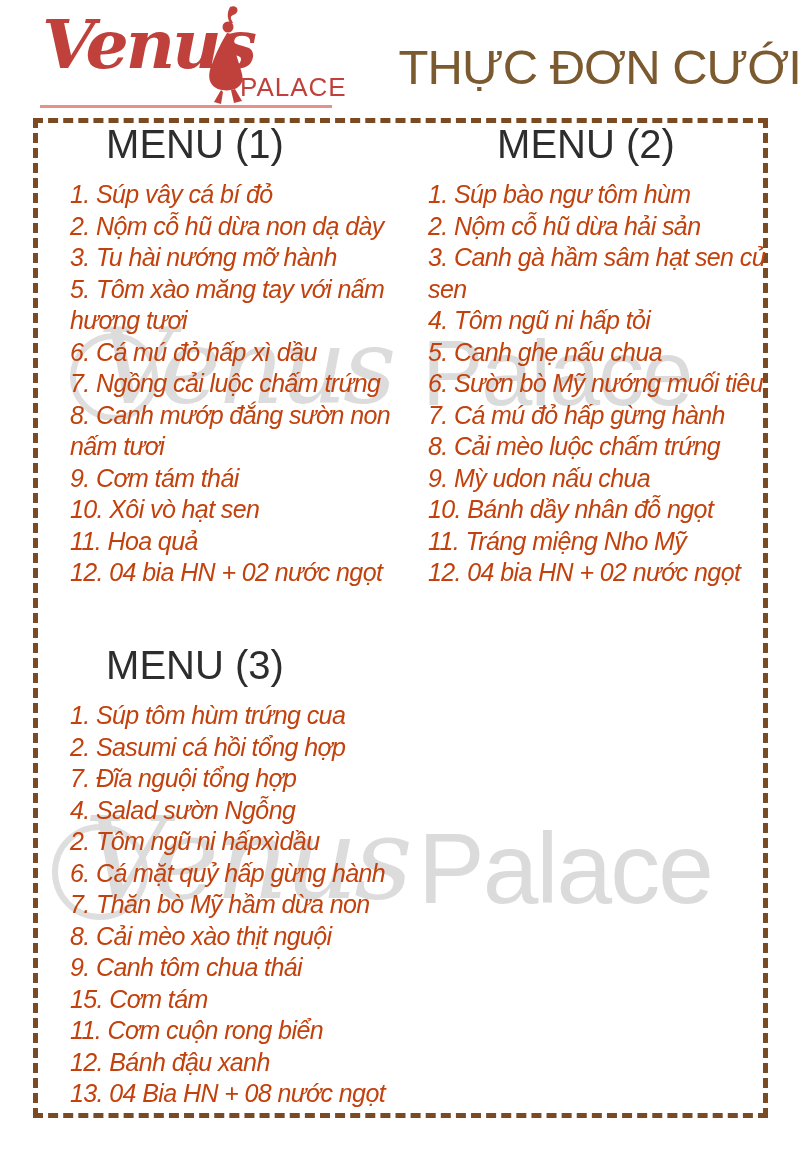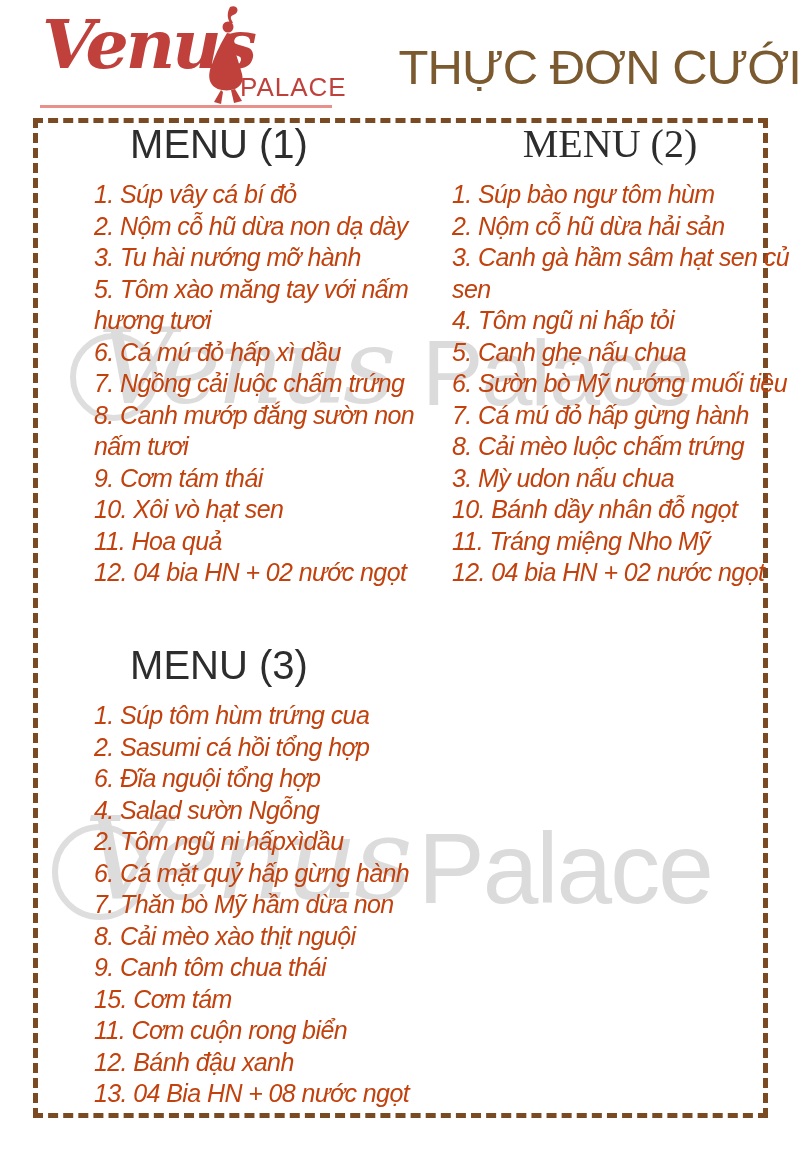--- a/index.html
+++ b/index.html
@@ -53,30 +53,30 @@
   .wm1{left:70px;top:315px;width:640px;height:120px;}
   .wm1 .wm-circle{left:0;top:18px;width:88px;height:88px;}
   .wm1 .wm-script{left:28px;top:0;font-size:104px;}
   .wm1 .wm-sans{left:352px;top:12px;font-size:92px;}
   .wm2{left:52px;top:800px;width:700px;height:135px;}
   .wm2 .wm-circle{left:0;top:24px;width:96px;height:96px;}
   .wm2 .wm-script{left:32px;top:2px;font-size:114px;}
   .wm2 .wm-sans{left:366px;top:18px;font-size:100px;}
 
   
-  .menu{position:absolute;z-index:2;margin-left:24px;}
+  .menu{position:absolute;z-index:2;}
   .menu-1{left:70px;top:121px;width:348px;}
   .menu-2{left:428px;top:121px;width:340px;}
   .menu-3{left:70px;top:642px;width:348px;}
   .menu h2{
     margin:0;font-size:40px;font-weight:500;color:#2d2d2d;
     line-height:46px;text-align:center;letter-spacing:0;
   }
   .menu-1 h2,.menu-3 h2{width:250px;}
-  .menu-2 h2{width:316px;font-family:Liberation Serif, serif;}
+  .menu-2 h2{width:316px;}
   .menu ul{margin:12px 0 0 0;padding:0;list-style:none;}
   .menu li{
     font-style:italic;font-size:25px;line-height:31.5px;color:#c2410c;
     letter-spacing:-0.6px;
   }
 </style>
 </head>
 <body>
 
 <div class="page">
@@ -134,33 +134,33 @@
     <h2>MENU (2)</h2>
     <ul>
         <li>1. Súp bào ngư tôm hùm</li>
         <li>2. Nộm cỗ hũ dừa hải sản</li>
         <li>3. Canh gà hầm sâm hạt sen củ sen</li>
         <li>4. Tôm ngũ ni hấp tỏi</li>
         <li>5. Canh ghẹ nấu chua</li>
         <li>6. Sườn bò Mỹ nướng muối tiêu</li>
         <li>7. Cá mú đỏ hấp gừng hành</li>
         <li>8. Cải mèo luộc chấm trứng</li>
-        <li>3. Mỳ udon nấu chua</li>
+        <li>9. Mỳ udon nấu chua</li>
         <li>10. Bánh dầy nhân đỗ ngọt</li>
         <li>11. Tráng miệng Nho Mỹ</li>
         <li>12. 04 bia HN + 02 nước ngọt</li>
       </ul>
   </section>
 
   <section class="menu menu-3">
     <h2>MENU (3)</h2>
     <ul>
         <li>1. Súp tôm hùm trứng cua</li>
         <li>2. Sasumi cá hồi tổng hợp</li>
-        <li>6. Đĩa nguội tổng hợp</li>
+        <li>7. Đĩa nguội tổng hợp</li>
         <li>4. Salad sườn Ngỗng</li>
         <li>2. Tôm ngũ ni hấpxìdầu</li>
         <li>6. Cá mặt quỷ hấp gừng hành</li>
         <li>7. Thăn bò Mỹ hầm dừa non</li>
         <li>8. Cải mèo xào thịt nguội</li>
         <li>9. Canh tôm chua thái</li>
         <li>15. Cơm tám</li>
         <li>11. Cơm cuộn rong biển</li>
         <li>12. Bánh đậu xanh</li>
         <li>13. 04 Bia HN + 08 nước ngọt</li>

